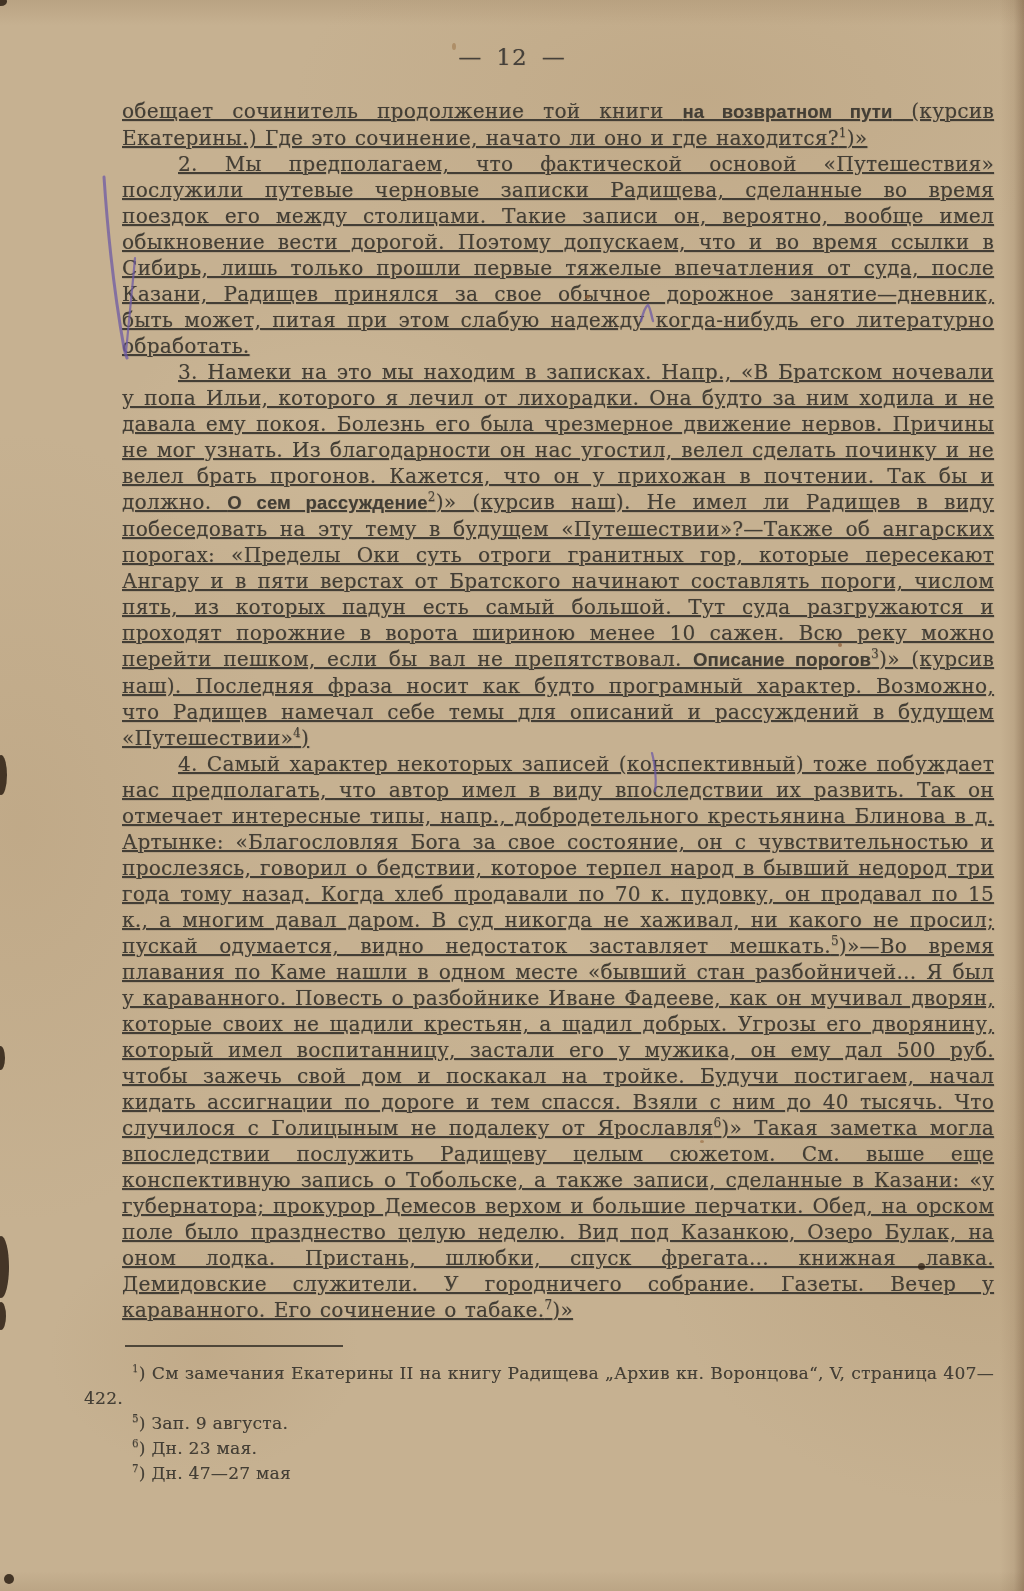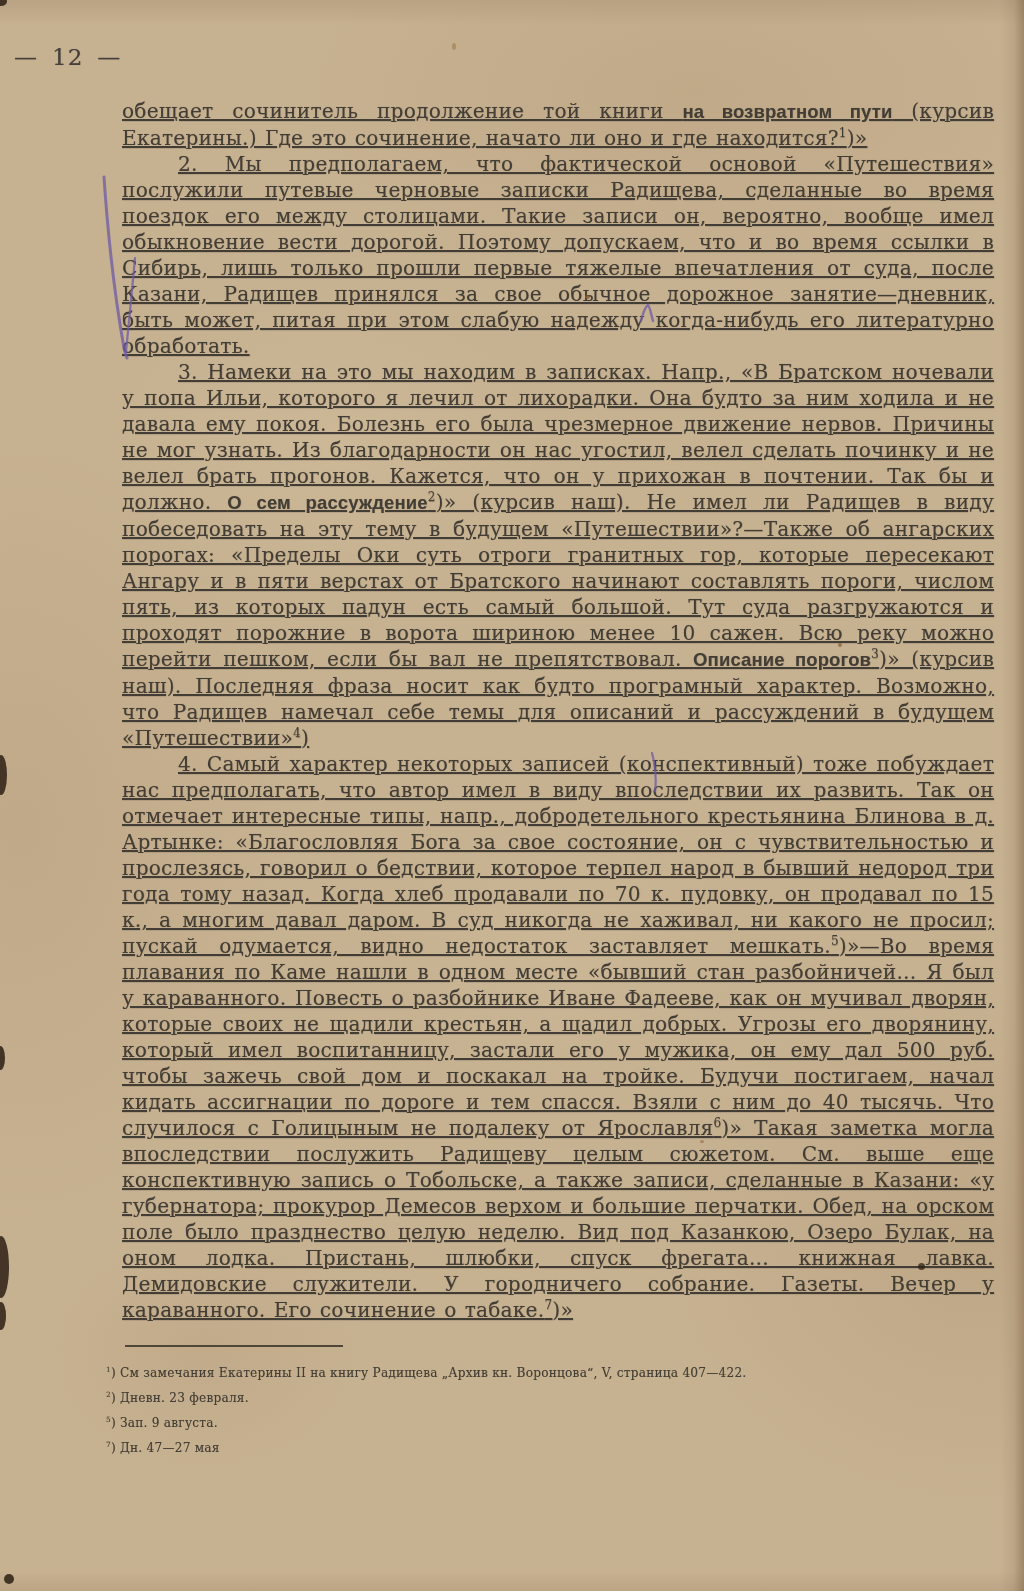--- a/index.html
+++ b/index.html
@@ -13,21 +13,21 @@
       radial-gradient(ellipse 520px 430px at 96% 78%, rgba(166,138,100,0.26), transparent 62%),
       radial-gradient(ellipse 360px 240px at 32% 28%, rgba(225,206,172,0.22), transparent 60%),
       radial-gradient(ellipse 300px 220px at 55% 60%, rgba(224,204,170,0.18), transparent 60%),
       radial-gradient(ellipse 260px 200px at 20% 85%, rgba(173,144,106,0.20), transparent 60%),
       linear-gradient(270deg, rgba(94,64,40,0.38) 0px, rgba(94,64,40,0.10) 10px, rgba(94,64,40,0.0) 24px),
       linear-gradient(180deg, rgba(120,90,58,0.16) 0px, rgba(120,90,58,0.0) 26px),
       linear-gradient(0deg, rgba(120,90,58,0.14) 0px, rgba(120,90,58,0.0) 20px);
     color:#413c33;
   }
   .page-header{
-    padding-top:44px;
+    padding-top:44px;text-align:center;
     font-size:23px;letter-spacing:1px;color:#45403a;
     text-shadow:0.3px 0.3px 0.7px rgba(60,54,44,0.45);
   }
   .page-header .dash{margin:0 14px;}
   .body-text{
     margin:28px 30px 0 122px;
     font-size:20px;line-height:26px;text-align:justify;
     letter-spacing:0.3px;word-spacing:1.5px;
     color:#433e35;
     text-shadow:0.35px 0.35px 0.7px rgba(62,56,46,0.42);
@@ -38,22 +38,22 @@
   .bold-run{
     font-family:"Liberation Sans","DejaVu Sans",sans-serif;
     font-weight:700;font-size:0.92em;letter-spacing:0.2px;
   }
   sup.fnref{font-size:0.6em;line-height:0;vertical-align:super;}
   .footnote-sep{
     margin:22px 0 0 125px;width:218px;height:0;
     border-top:2px solid rgba(58,52,42,0.85);
   }
   .footnotes{
-    margin:14px 30px 0 58px;
-    font-size:12px;line-height:25px;text-align:justify;
+    margin:14px 30px 0 84px;
+    font-size:17px;line-height:25px;text-align:justify;
     letter-spacing:0.3px;color:#433e35;
     text-shadow:0.3px 0.3px 0.6px rgba(62,56,46,0.4);
   }
   .footnotes p{margin:0;text-indent:48px;}
   
   .ink-overlay{position:absolute;left:0;top:0;pointer-events:none;}
   
   .blob{position:absolute;background:#2d2014;border-radius:50%;opacity:0.85;}
   .speck{position:absolute;border-radius:50%;}
 </style>
@@ -70,22 +70,22 @@
       <p><span>обещает сочинитель продолжение той книги </span><span class="bold-run">на возвратном пути</span><span> (курсив Екатерины.) Где это сочинение, начато ли оно и где находится?</span><sup class="fnref">1</sup><span>)»</span></p>
       <p class="indent"><span>2. Мы предполагаем, что фактической основой «Путешествия» послужили путевые черновые записки Радищева, сделанные во время поездок его между столицами. Такие записи он, вероятно, вообще имел обыкновение вести дорогой. Поэтому допускаем, что и во время ссылки в Сибирь, лишь только прошли первые тяжелые впечатления от суда, после Казани, Радищев принялся за свое обычное дорожное занятие—дневник, быть может, питая при этом слабую надежду когда-нибудь его литературно обработать.</span></p>
       <p class="indent"><span>3. Намеки на это мы находим в записках. Напр., «В Братском ночевали у попа Ильи, которого я лечил от лихорадки. Она будто за ним ходила и не давала ему покоя. Болезнь его была чрезмерное движение нервов. Причины не мог узнать. Из благодарности он нас угостил, велел сделать починку и не велел брать прогонов. Кажется, что он у прихожан в почтении. Так бы и должно. </span><span class="bold-run">О сем рассуждение</span><sup class="fnref">2</sup><span>)» (курсив наш). Не имел ли Радищев в виду побеседовать на эту тему в будущем «Путешествии»?—Также об ангарских порогах: «Пределы Оки суть отроги гранитных гор, которые пересекают Ангару и в пяти верстах от Братского начинают составлять пороги, числом пять, из которых падун есть самый большой. Тут суда разгружаются и проходят порожние в ворота шириною менее 10 сажен. Всю реку можно перейти пешком, если бы вал не препятствовал. </span><span class="bold-run">Описание порогов</span><sup class="fnref">3</sup><span>)» (курсив наш). Последняя фраза носит как будто програмный характер. Возможно, что Радищев намечал себе темы для описаний и рассуждений в будущем «Путешествии»</span><sup class="fnref">4</sup><span>)</span></p>
       <p class="indent"><span>4. Самый характер некоторых записей (конспективный) тоже побуждает нас предполагать, что автор имел в виду впоследствии их развить. Так он отмечает интересные типы, напр., добродетельного крестьянина Блинова в д. Артынке: «Благословляя Бога за свое состояние, он с чувствительностью и прослезясь, говорил о бедствии, которое терпел народ в бывший недород три года тому назад. Когда хлеб продавали по 70 к. пудовку, он продавал по 15 к., а многим давал даром. В суд никогда не хаживал, ни какого не просил; пускай одумается, видно недостаток заставляет мешкать.</span><sup class="fnref">5</sup><span>)»—Во время плавания по Каме нашли в одном месте «бывший стан разбойничей... Я был у караванного. Повесть о разбойнике Иване Фадееве, как он мучивал дворян, которые своих не щадили крестьян, а щадил добрых. Угрозы его дворянину, который имел воспитанницу, застали его у мужика, он ему дал 500 руб. чтобы зажечь свой дом и поскакал на тройке. Будучи постигаем, начал кидать ассигнации по дороге и тем спасся. Взяли с ним до 40 тысячь. Что случилося с Голицыным не подалеку от Ярославля</span><sup class="fnref">6</sup><span>)» Такая заметка могла впоследствии послужить Радищеву целым сюжетом. См. выше еще конспективную запись о Тобольске, а также записи, сделанные в Казани: «у губернатора; прокурор Демесов верхом и большие перчатки. Обед, на орском поле было празднество целую неделю. Вид под Казанкою, Озеро Булак, на оном лодка. Пристань, шлюбки, спуск фрегата... книжная лавка. Демидовские служители. У городничего собрание. Газеты. Вечер у караванного. Его сочинение о табаке.</span><sup class="fnref">7</sup><span>)»</span></p>
     </div>
 
   <div class="footnote-sep"></div>
 
   <div class="footnotes">
       <p><sup class="fnref">1</sup><span>) </span><span>См замечания Екатерины II на книгу Радищева „Архив кн. Воронцова“, V, страница 407—422.</span></p>
-      <p><sup class="fnref">2</sup><span>) </span><span>Дневн. 23 февраля.</span></p>
       <p><sup class="fnref">5</sup><span>) </span><span>Зап. 9 августа.</span></p>
+      <p><sup class="fnref">6</sup><span>) </span><span>Дн. 23 мая.</span></p>
       <p><sup class="fnref">7</sup><span>) </span><span>Дн. 47—27 мая</span></p>
     </div>
 
   <svg class="ink-overlay" width="1024" height="1591" viewBox="0 0 1024 1591">
     <g fill="none" stroke="#6e5ba6" stroke-opacity="0.75" stroke-linecap="round">
       <path stroke-width="3" d="M104,177 C107,222 114,292 124,348 C125,353 126,356 127,358"></path>
       <path stroke-width="2.2" d="M135,258 C132,292 128,328 126,352"></path>
       <path stroke-width="2.4" d="M641,321 C643,313 645,307 648,305 C650,307 651,314 653,321"></path>
       <path stroke-width="2.2" d="M652,753 C655,765 657,777 655,791"></path>
     </g>

